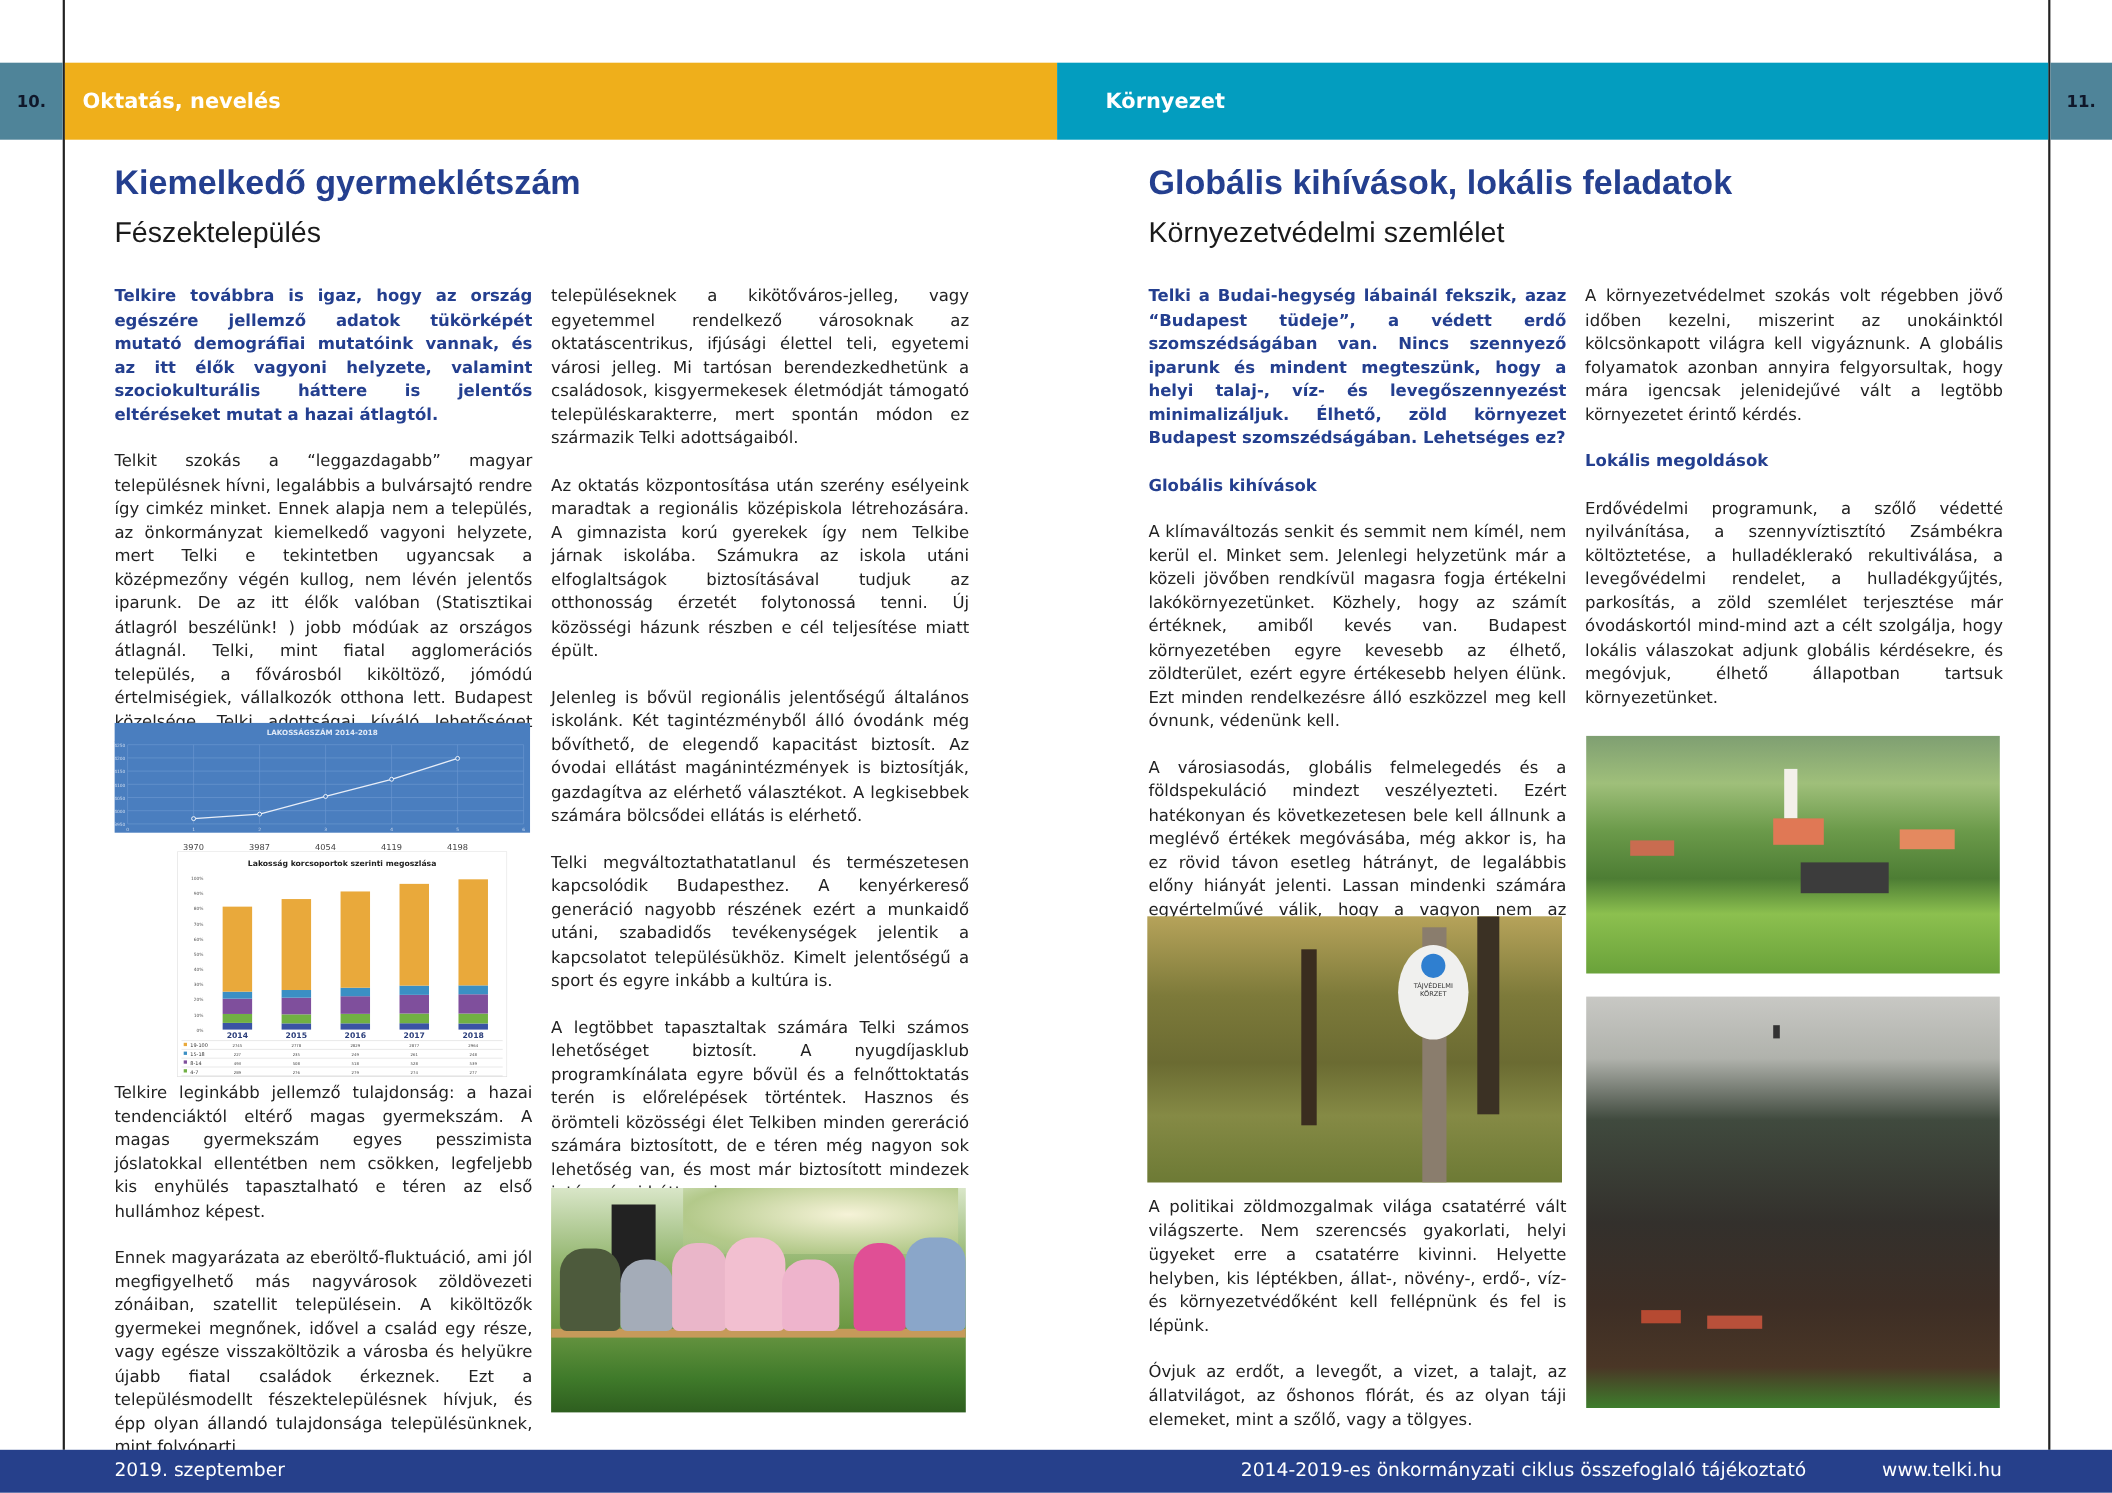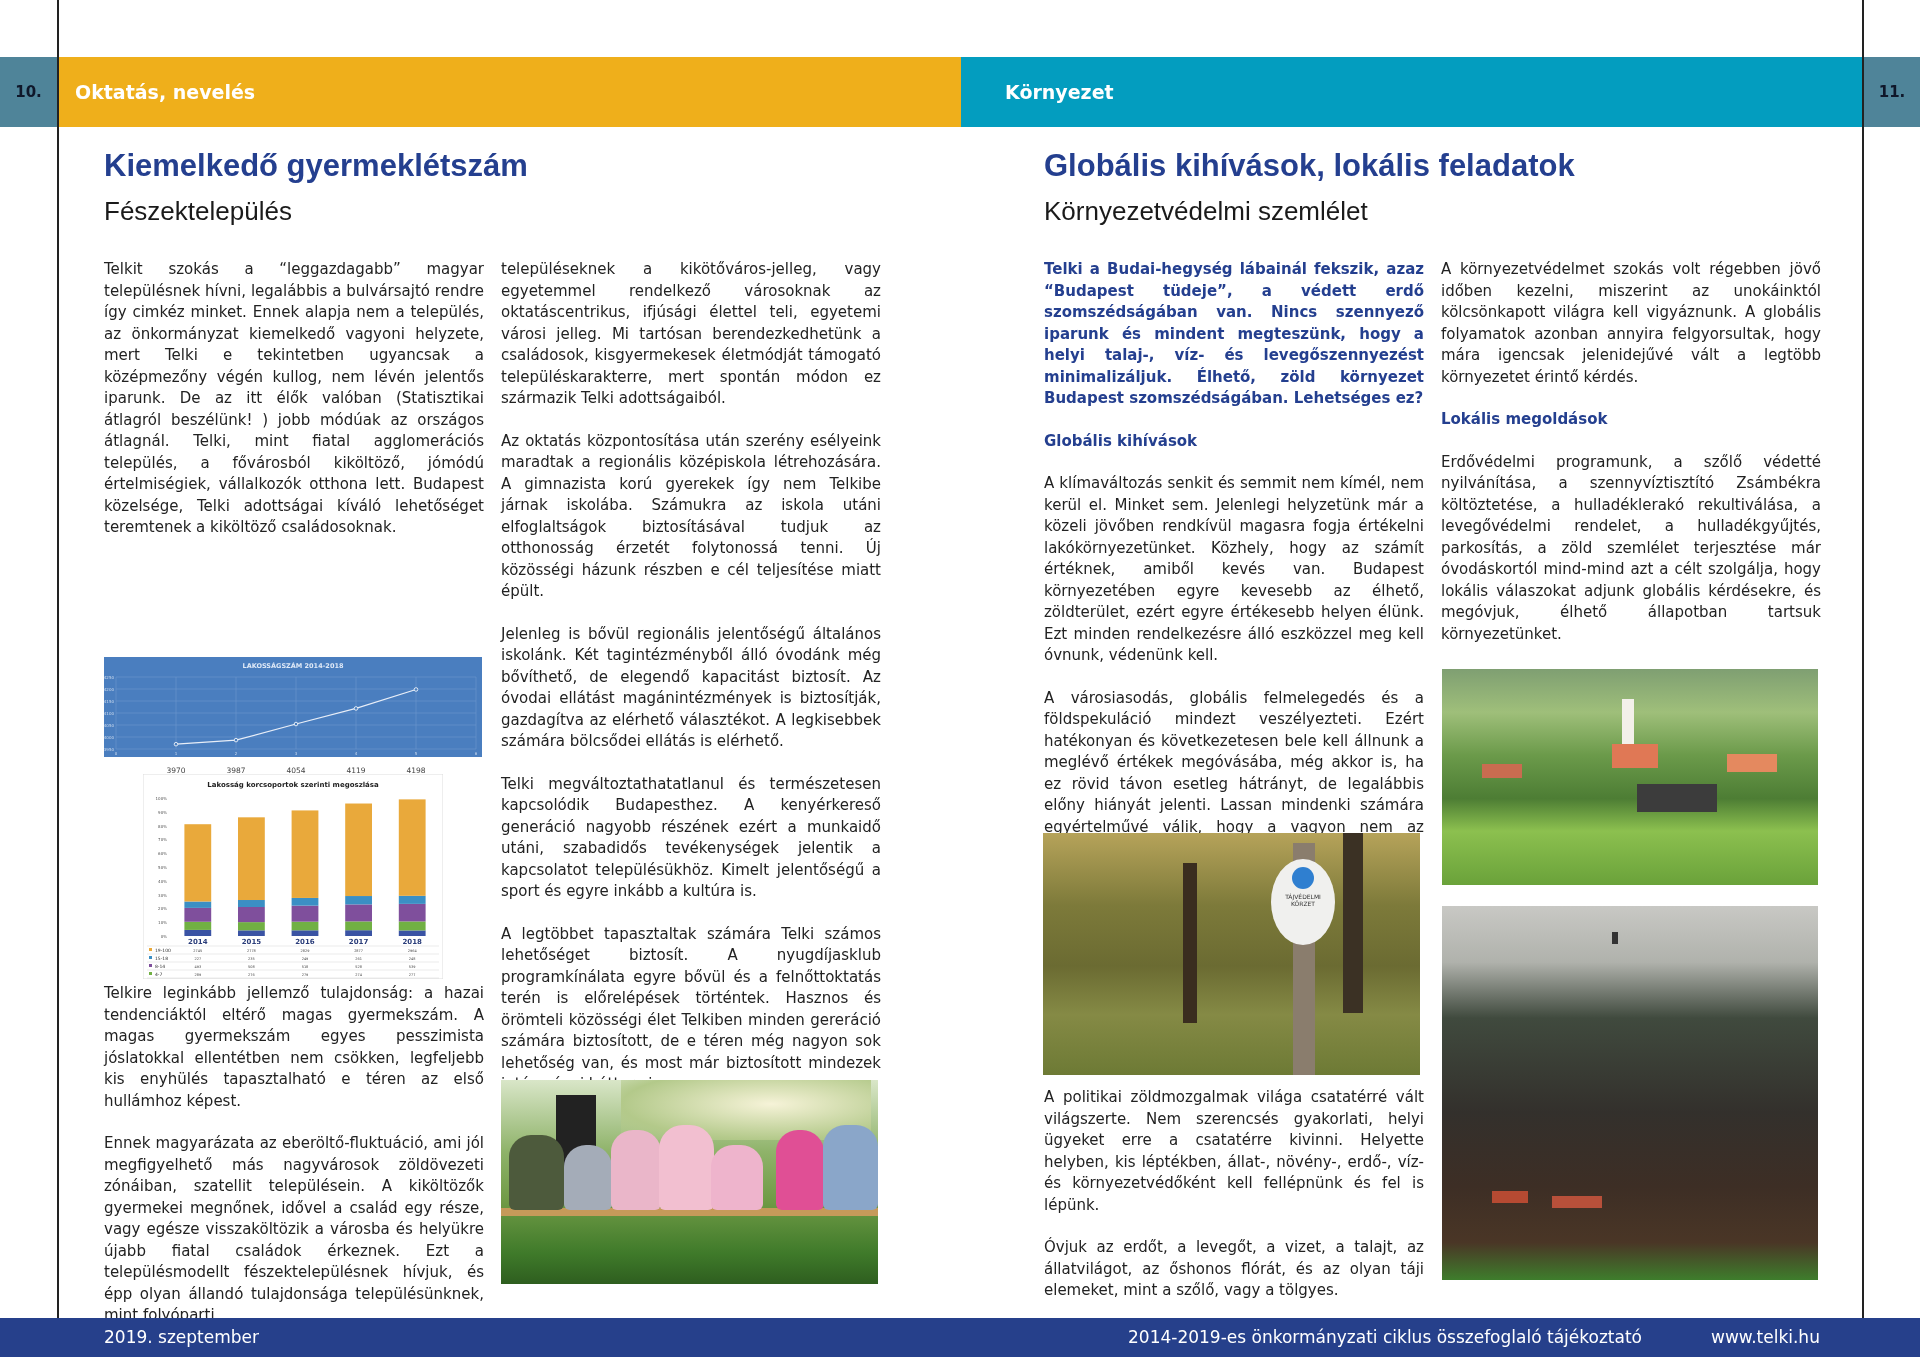--- a/index.html
+++ b/index.html
@@ -31,20 +31,21 @@
 </div>
 <div class="band section" id="secR" style="left: 961px; width: 901px; background: rgb(3, 157, 191);">
   <span>Környezet</span>
 </div>
 <div class="band pagenum" style="left:1864px;width:56px">11.</div>
 
 <div class="title" style="left:104px;top:148px">Kiemelkedő gyermeklétszám</div>
 <div class="subtitle" style="left:104px;top:196px">Fészektelepülés</div>
 
 <div class="col" style="left:104px;top:259px">
+  <p class="lead">Telkire továbbra is igaz, hogy az ország egészére jellemző adatok tükörképét mutató demográfiai mutatóink vannak, és az itt élők vagyoni helyzete, valamint szociokulturális háttere is jelentős eltéréseket mutat a hazai átlagtól.</p>
   <p>Telkit szokás a “leggazdagabb” magyar településnek hívni, legalábbis a bulvársajtó rendre így cimkéz minket. Ennek alapja nem a település, az önkormányzat kiemelkedő vagyoni helyzete, mert Telki e tekintetben ugyancsak a középmezőny végén kullog, nem lévén jelentős iparunk. De az itt élők valóban (Statisztikai átlagról beszélünk! ) jobb módúak az országos átlagnál. Telki, mint fiatal agglomerációs település, a fővárosból kiköltöző, jómódú értelmiségiek, vállalkozók otthona lett. Budapest közelsége, Telki adottságai kíváló lehetőséget teremtenek a kiköltöző családosoknak.</p>
 </div>
 
 <div style="position:absolute;left:104px;top:657px;width:378px;height:122px">
   <svg id="lineChart" width="378" height="122">
     <rect x="0" y="0" width="378" height="100" fill="#4a7ebf"></rect>
     <text id="lcTitle" x="189" y="11" text-anchor="middle" font-size="6.5" font-weight="bold" fill="#dfe9f7">LAKOSSÁGSZÁM 2014-2018</text>
     <g id="lcGrid">
         <line x1="12" x2="372" y1="92" y2="92" stroke="#6b97cf" stroke-width="0.6"></line>
         <text x="10" y="94" font-size="4" fill="#cfdcef" text-anchor="end">3950</text>
@@ -86,21 +87,21 @@
     <g id="lcLabels">
         <text x="72" y="116" font-size="7.5" fill="#444" text-anchor="middle">3970</text>
         <text x="132" y="116" font-size="7.5" fill="#444" text-anchor="middle">3987</text>
         <text x="192" y="116" font-size="7.5" fill="#444" text-anchor="middle">4054</text>
         <text x="252" y="116" font-size="7.5" fill="#444" text-anchor="middle">4119</text>
         <text x="312" y="116" font-size="7.5" fill="#444" text-anchor="middle">4198</text>
       </g>
   </svg>
 </div>
 
-<div style="position:absolute;left:143px;top:774px;width:272px;height:205px">
+<div style="position:absolute;left:161px;top:774px;width:272px;height:205px">
   <svg id="barChart" width="300" height="205">
     <rect x="0" y="0" width="300" height="205" fill="#fff" stroke="#ddd"></rect>
     <text x="150" y="13" text-anchor="middle" font-size="7" font-weight="bold" fill="#222">Lakosság korcsoportok szerinti megoszlása</text>
     <g id="bcAxis">
         <text x="24" y="164" font-size="4" fill="#555" text-anchor="end">0%</text>
         <text x="24" y="150.2" font-size="4" fill="#555" text-anchor="end">10%</text>
         <text x="24" y="136.4" font-size="4" fill="#555" text-anchor="end">20%</text>
         <text x="24" y="122.6" font-size="4" fill="#555" text-anchor="end">30%</text>
         <text x="24" y="108.8" font-size="4" fill="#555" text-anchor="end">40%</text>
         <text x="24" y="95" font-size="4" fill="#555" text-anchor="end">50%</text>

